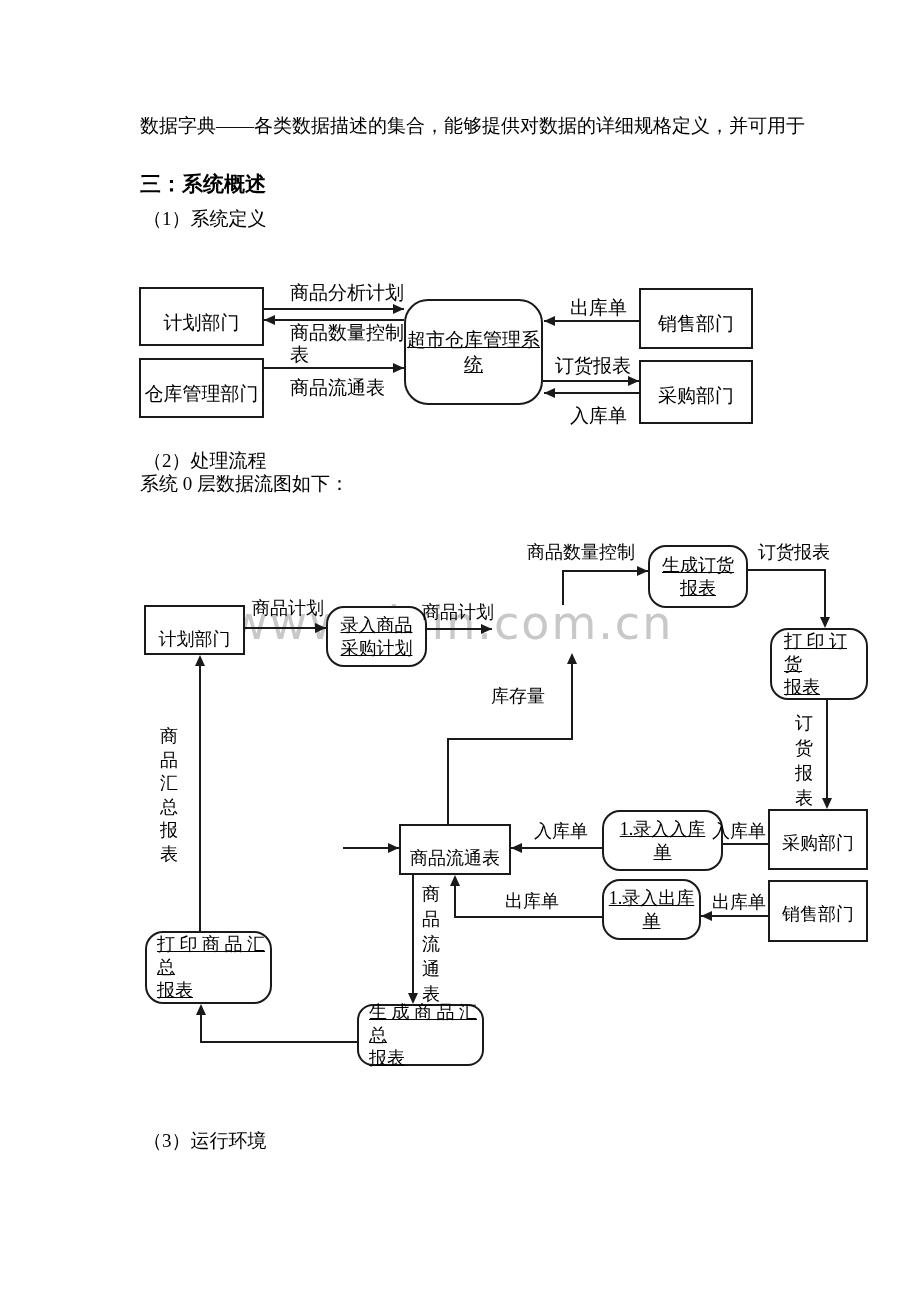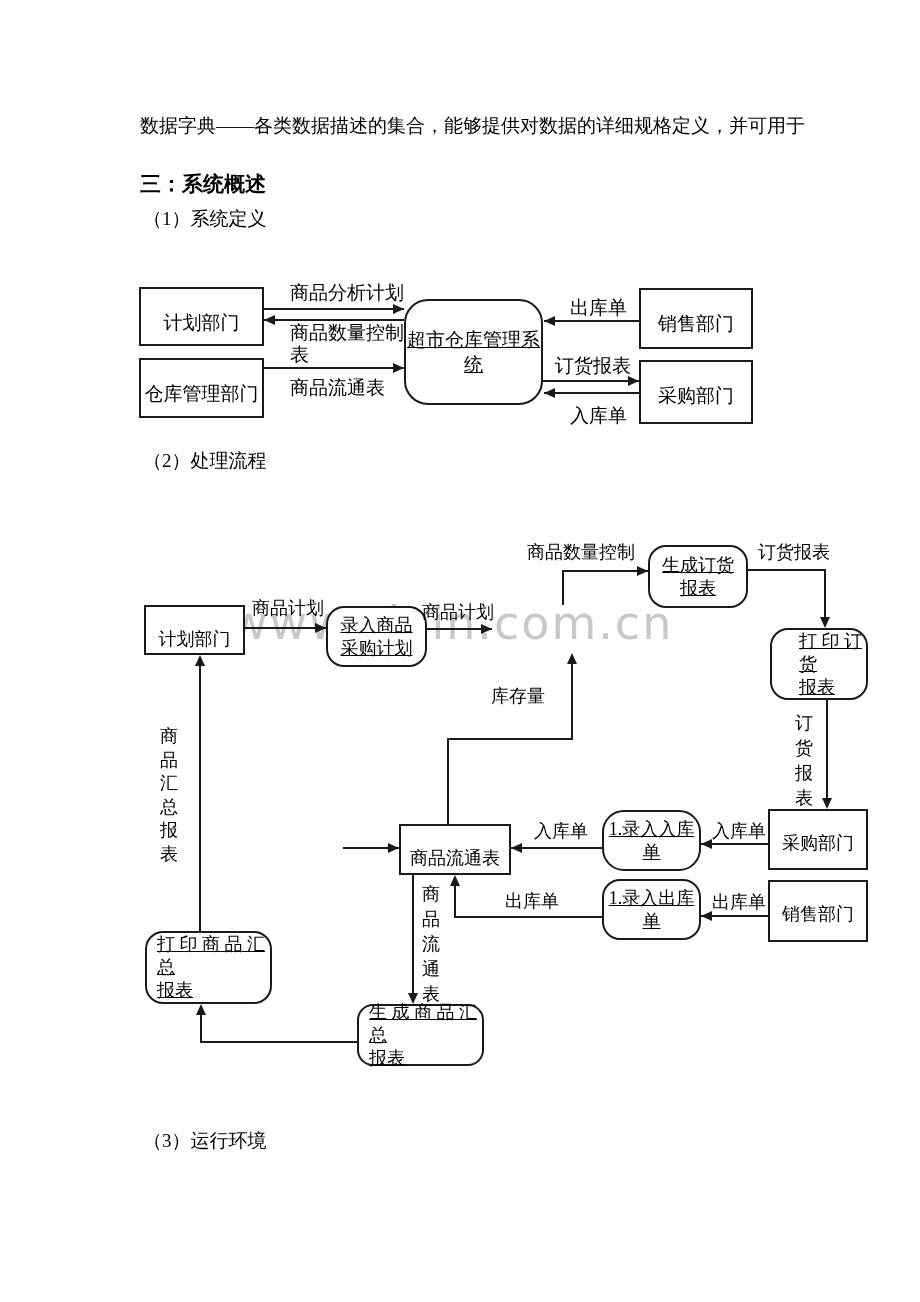--- a/index.html
+++ b/index.html
@@ -7,21 +7,21 @@
     position:relative;width:920px;height:1302px;background:#ffffff;margin:0 auto;
     font-family:"Liberation Serif","DejaVu Serif",serif;color:#000;overflow:hidden;
   }
   .tline{position:absolute;font-size:19px;line-height:23px;white-space:pre;z-index:3;}
   .heading{position:absolute;font-size:21px;font-weight:700;
     font-family:"Liberation Sans","DejaVu Sans",sans-serif;z-index:3;}
   .box{position:absolute;border:2px solid #1a1a1a;background:#fff;z-index:2;display:flex;
     box-sizing:border-box;font-size:18px;line-height:23px;white-space:pre-line;}
   .cc{align-items:center;justify-content:center;text-align:center;}
   .tp{align-items:flex-start;justify-content:center;text-align:center;padding-top:21px;}
-  .lp{align-items:center;justify-content:flex-start;text-align:left;padding-left:27px;}
+  .lp{align-items:center;justify-content:flex-start;text-align:left;padding-left:12px;}
   .round{border-radius:18px;text-decoration:underline;}
   .f19{font-size:19px;line-height:25px;}
   .label{position:absolute;font-size:18px;line-height:22px;white-space:pre-line;z-index:3;}
   .lab19{font-size:19px;line-height:22px;}
   .vtext{position:absolute;font-size:18px;text-align:center;white-space:pre-line;z-index:3;width:22px;}
   .hl{position:absolute;height:2px;background:#1a1a1a;z-index:1;}
   .vl{position:absolute;width:2px;background:#1a1a1a;z-index:1;}
   .ah{position:absolute;width:0;height:0;z-index:1;}
   .ah-r{border-top:5px solid transparent;border-bottom:5px solid transparent;border-left:11px solid #1a1a1a;}
   .ah-l{border-top:5px solid transparent;border-bottom:5px solid transparent;border-right:11px solid #1a1a1a;}
@@ -63,30 +63,31 @@
   <div class="hl" style="left:264px;top:367px;width:140px;"></div>
   <div class="ah ah-r" style="left:393px;top:363px;"></div>
   <div class="hl" style="left:544px;top:320px;width:95px;"></div>
   <div class="ah ah-l" style="left:544px;top:316px;"></div>
   <div class="hl" style="left:543px;top:380px;width:96px;"></div>
   <div class="ah ah-r" style="left:628px;top:376px;"></div>
   <div class="hl" style="left:544px;top:392px;width:95px;"></div>
   <div class="ah ah-l" style="left:544px;top:388px;"></div>
 
   <div class="tline" style="left:143px;top:449px;">（2）处理流程</div>
+  <div class="tline" style="left:140px;top:472px;">系统 0 层数据流图如下：</div>
 
   <div class="box tp" style="left:144px;top:605px;width:101px;height:50px;">计划部门</div>
   <div class="box cc round" style="left:326px;top:606px;width:101px;height:61px;">录入商品
 采购计划</div>
   <div class="box cc round" style="left:648px;top:545px;width:100px;height:63px;">生成订货
 报表</div>
   <div class="box lp round" style="left:770px;top:628px;width:98px;height:72px;">打 印 订 货
 报表</div>
   <div class="box tp" style="left:399px;top:824px;width:112px;height:51px;">商品流通表</div>
-  <div class="box cc round" style="left:602px;top:810px;width:99px;height:61px;border-radius:22px;">1.录入入库
+  <div class="box cc round" style="left:602px;top:810px;width:121px;height:61px;">1.录入入库
 单</div>
   <div class="box tp" style="left:768px;top:809px;width:100px;height:61px;">采购部门</div>
   <div class="box cc round" style="left:602px;top:879px;width:99px;height:61px;">1.录入出库
 单</div>
   <div class="box tp" style="left:768px;top:880px;width:100px;height:62px;">销售部门</div>
   <div class="box lp round" style="left:145px;top:931px;width:127px;height:73px;padding-left:10px;">打 印 商 品 汇 总
 报表</div>
   <div class="box lp round" style="left:357px;top:1004px;width:127px;height:62px;padding-left:10px;border-radius:16px;">生 成 商 品 汇 总
 报表</div>
 

